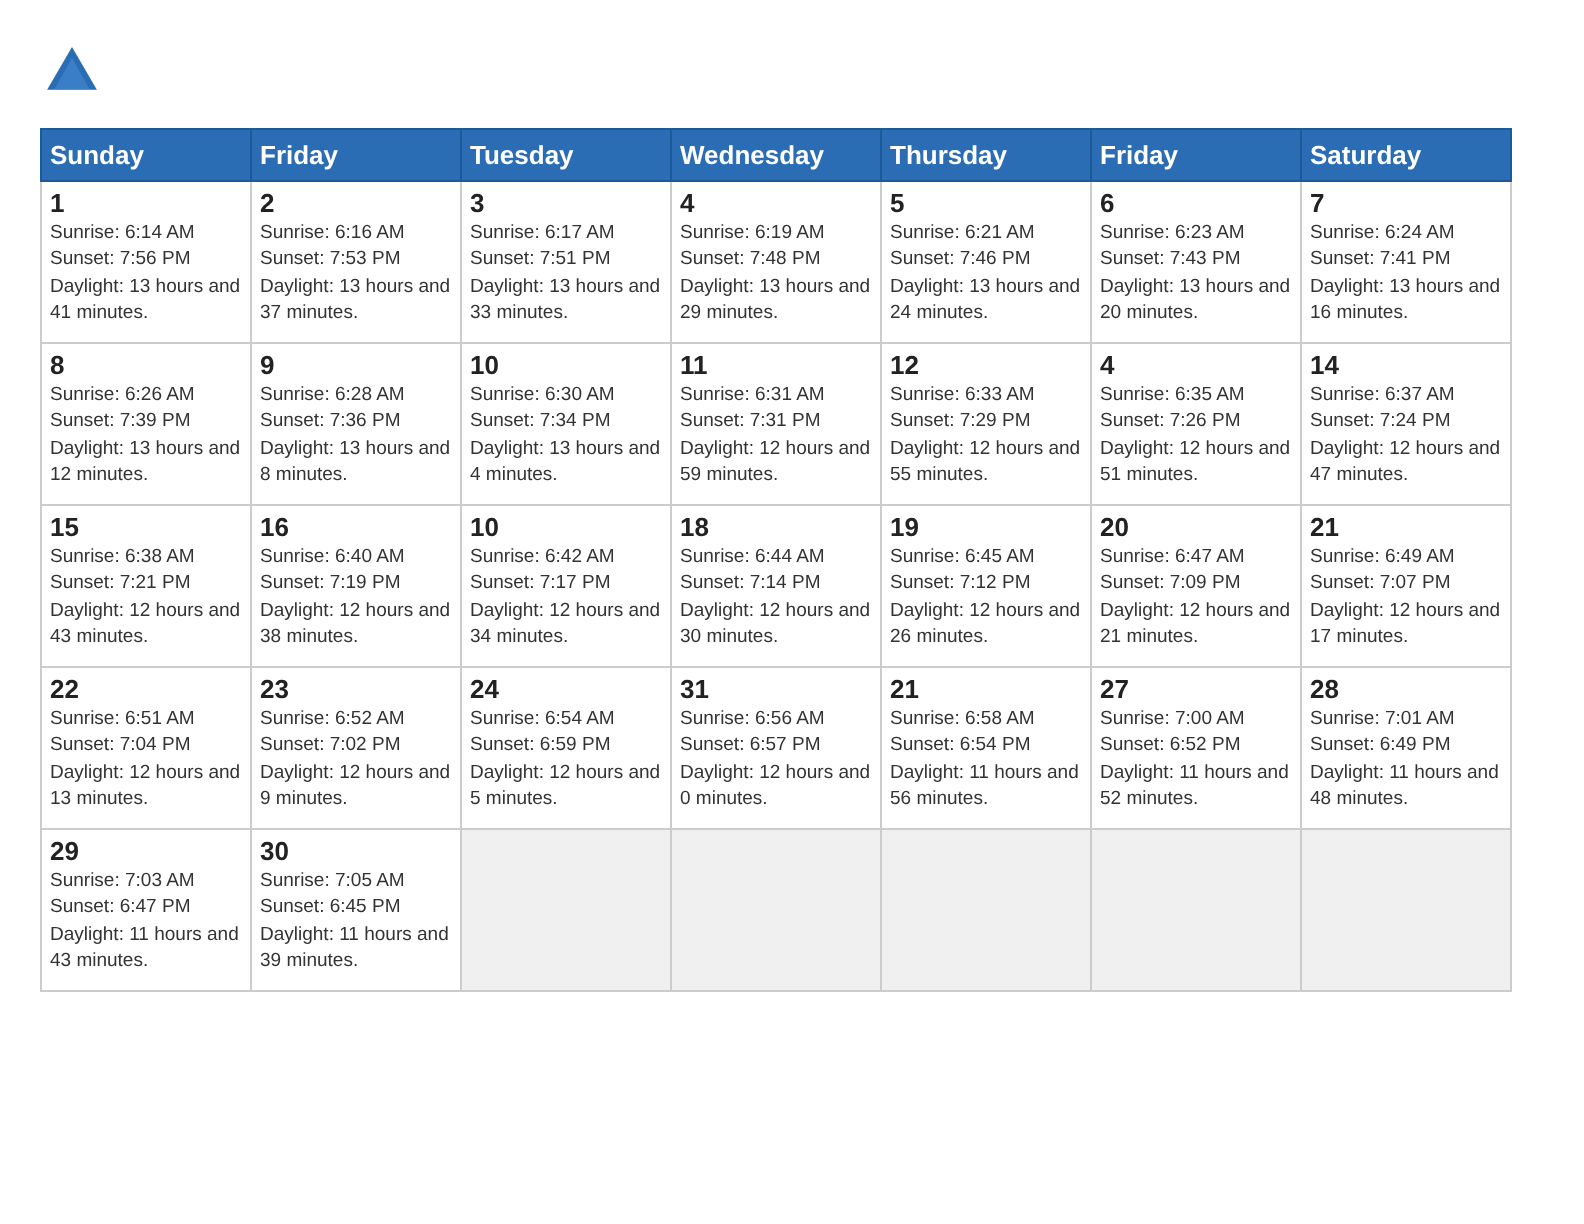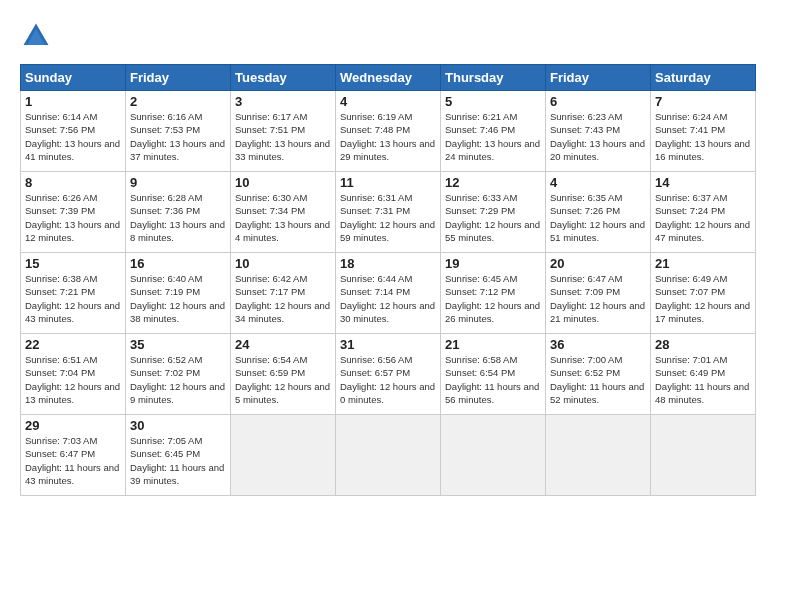--- a/index.html
+++ b/index.html
@@ -178,29 +178,29 @@
           <td><span class="day-num">19</span>
 <span class="day-info">Sunrise: 6:45 AM<br>Sunset: 7:12 PM<br>Daylight: 12 hours and 26 minutes.</span></td>
           <td><span class="day-num">20</span>
 <span class="day-info">Sunrise: 6:47 AM<br>Sunset: 7:09 PM<br>Daylight: 12 hours and 21 minutes.</span></td>
           <td><span class="day-num">21</span>
 <span class="day-info">Sunrise: 6:49 AM<br>Sunset: 7:07 PM<br>Daylight: 12 hours and 17 minutes.</span></td>
         </tr>
         <tr>
           <td><span class="day-num">22</span>
 <span class="day-info">Sunrise: 6:51 AM<br>Sunset: 7:04 PM<br>Daylight: 12 hours and 13 minutes.</span></td>
-          <td><span class="day-num">35</span>
+          <td><span class="day-num">23</span>
 <span class="day-info">Sunrise: 6:52 AM<br>Sunset: 7:02 PM<br>Daylight: 12 hours and 9 minutes.</span></td>
           <td><span class="day-num">24</span>
 <span class="day-info">Sunrise: 6:54 AM<br>Sunset: 6:59 PM<br>Daylight: 12 hours and 5 minutes.</span></td>
           <td><span class="day-num">31</span>
 <span class="day-info">Sunrise: 6:56 AM<br>Sunset: 6:57 PM<br>Daylight: 12 hours and 0 minutes.</span></td>
           <td><span class="day-num">21</span>
 <span class="day-info">Sunrise: 6:58 AM<br>Sunset: 6:54 PM<br>Daylight: 11 hours and 56 minutes.</span></td>
-          <td><span class="day-num">36</span>
+          <td><span class="day-num">27</span>
 <span class="day-info">Sunrise: 7:00 AM<br>Sunset: 6:52 PM<br>Daylight: 11 hours and 52 minutes.</span></td>
           <td><span class="day-num">28</span>
 <span class="day-info">Sunrise: 7:01 AM<br>Sunset: 6:49 PM<br>Daylight: 11 hours and 48 minutes.</span></td>
         </tr>
         <tr>
           <td><span class="day-num">29</span>
 <span class="day-info">Sunrise: 7:03 AM<br>Sunset: 6:47 PM<br>Daylight: 11 hours and 43 minutes.</span></td>
           <td><span class="day-num">30</span>
 <span class="day-info">Sunrise: 7:05 AM<br>Sunset: 6:45 PM<br>Daylight: 11 hours and 39 minutes.</span></td>
           <td class="shaded"></td>

